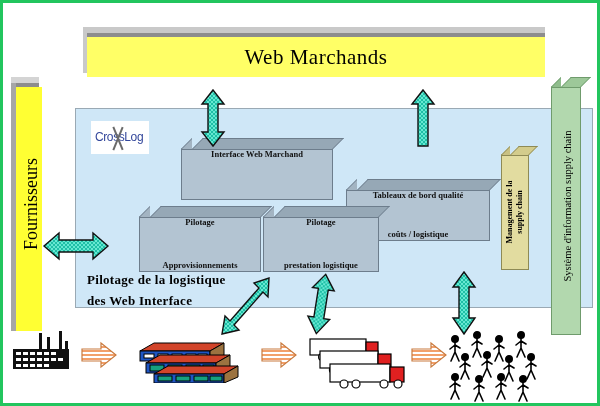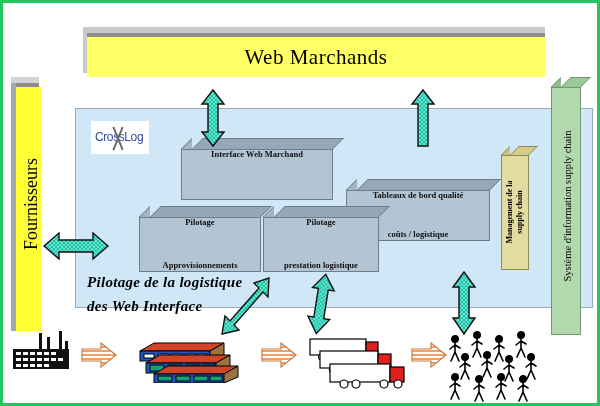--- a/index.html
+++ b/index.html
@@ -141,22 +141,22 @@
   #sis-label{
     position:absolute;left:-108px;top:115px;width:248px;height:28px;
     transform:rotate(-90deg);
     display:flex;align-items:center;justify-content:center;
     font-family:"Liberation Serif",serif;font-size:10.5px;color:#000;
   }
 
   
   #caption{
     left:84px;top:267px;width:190px;
-    font-family:"Liberation Serif",serif;font-style:italic;font-weight:bold;
-    font-size:15px;color:#000;line-height:1.6;letter-spacing:.3px;
+    font-family:"Liberation Serif",serif;font-weight:bold;
+    font-size:13px;color:#000;line-height:1.6;letter-spacing:.3px;
   }
 
   
   .arrow svg{display:block;overflow:visible;}
 
   
   .pict{position:absolute;}
   .oarrow svg{display:block;}
 </style>
 </head>

